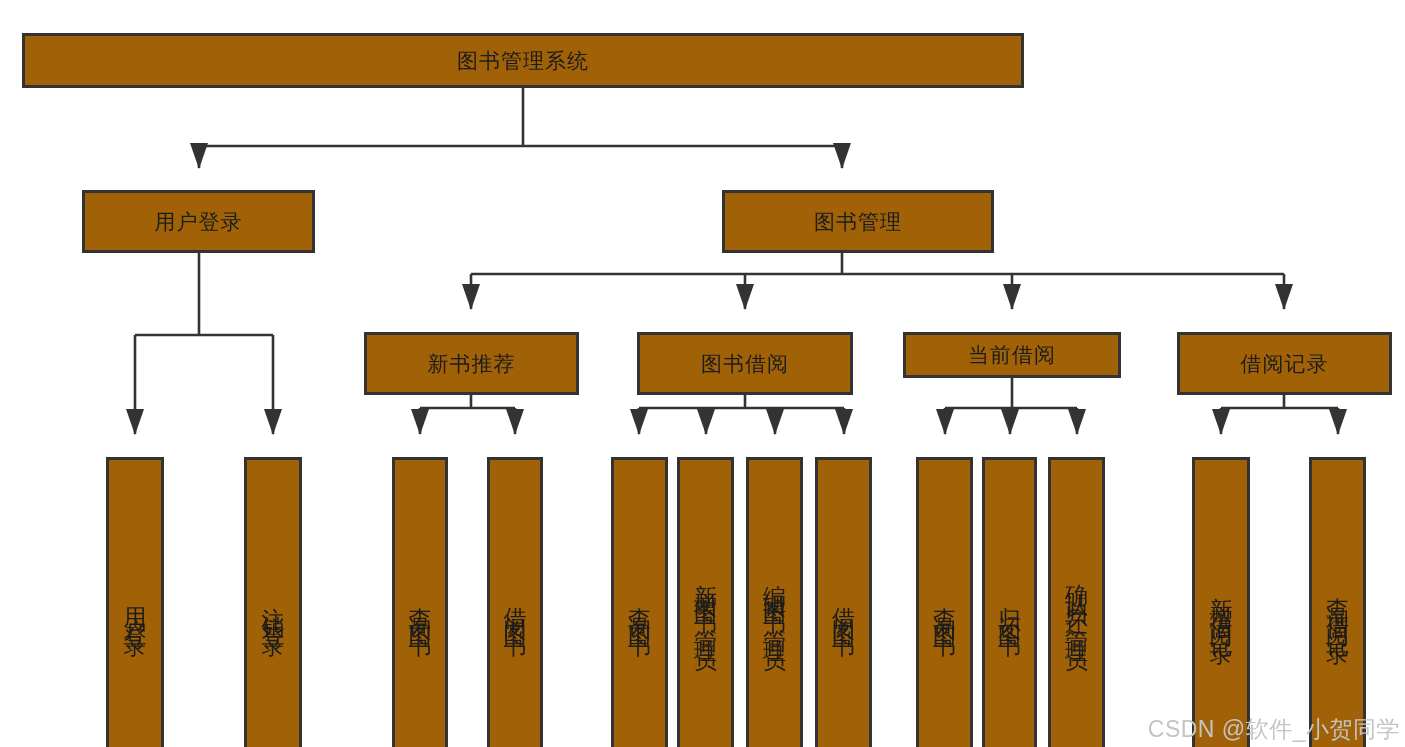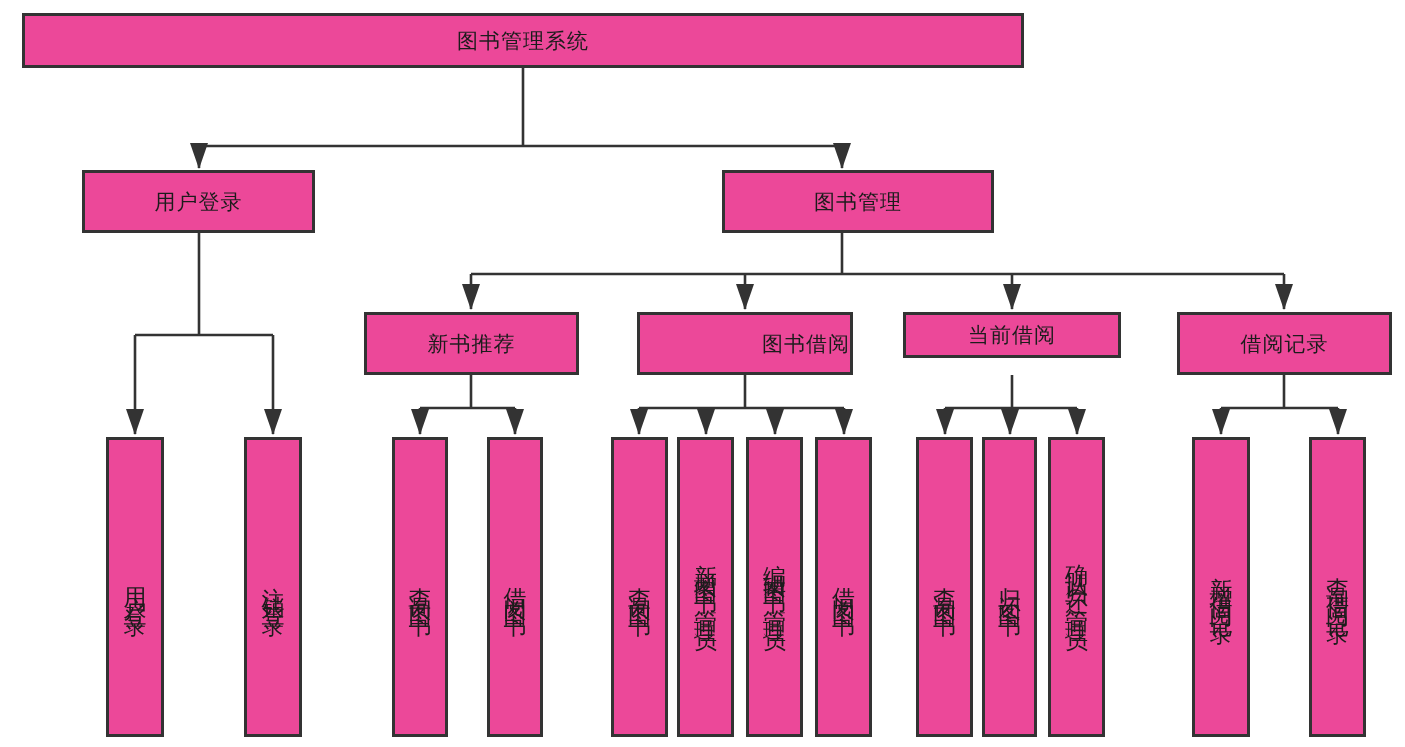--- a/index.html
+++ b/index.html
@@ -13,26 +13,27 @@
     color: #1c1c1c;
   }
   #wires {
     position: absolute;
     left: 0; top: 0;
     z-index: 1;
   }
   .node {
     position: absolute;
     box-sizing: border-box;
-    background: #ec4899;
+    background: #a16207;
     border: 3px solid #333333;
     display: flex;
     align-items: center;
     justify-content: center;
     z-index: 2;
+    margin-top: 20px;
   }
   .node-h .hlabel {
     font-size: 21px;
     letter-spacing: 1px;
     white-space: nowrap;
   }
   .node-v .vtext {
     writing-mode: vertical-rl;
     text-orientation: mixed;
     font-size: 23px;
@@ -106,21 +107,21 @@
   <div class="node node-h" style="left:82px; top:170px; width:233px; height:63px;">
     <span class="hlabel">用户登录</span>
   </div>
   <div class="node node-h" style="left:722px; top:170px; width:272px; height:63px;">
     <span class="hlabel">图书管理</span>
   </div>
 
   <div class="node node-h" style="left:364px; top:312px; width:215px; height:63px;">
     <span class="hlabel">新书推荐</span>
   </div>
-  <div class="node node-h" style="left:637px; top:312px; width:216px; height:63px;justify-content:flex-end;">
+  <div class="node node-h" style="left:637px; top:312px; width:216px; height:63px;">
     <span class="hlabel">图书借阅</span>
   </div>
   <div class="node node-h" style="left:903px; top:312px; width:218px; height:46px;">
     <span class="hlabel">当前借阅</span>
   </div>
   <div class="node node-h" style="left:1177px; top:312px; width:215px; height:63px;">
     <span class="hlabel">借阅记录</span>
   </div>
 
   <div class="node node-v" style="left:106px; top:437px; width:58px; height:300px;">
@@ -160,14 +161,15 @@
     <span class="vtext">确认归还（管理员）</span>
   </div>
 
   <div class="node node-v" style="left:1192px; top:437px; width:58px; height:300px;">
     <span class="vtext">新增借阅记录</span>
   </div>
   <div class="node node-v" style="left:1309px; top:437px; width:57px; height:300px;">
     <span class="vtext">查询借阅记录</span>
   </div>
 
+  <div id="watermark">CSDN @软件_小贺同学</div>
 
 </div>
 
 </body></html>

